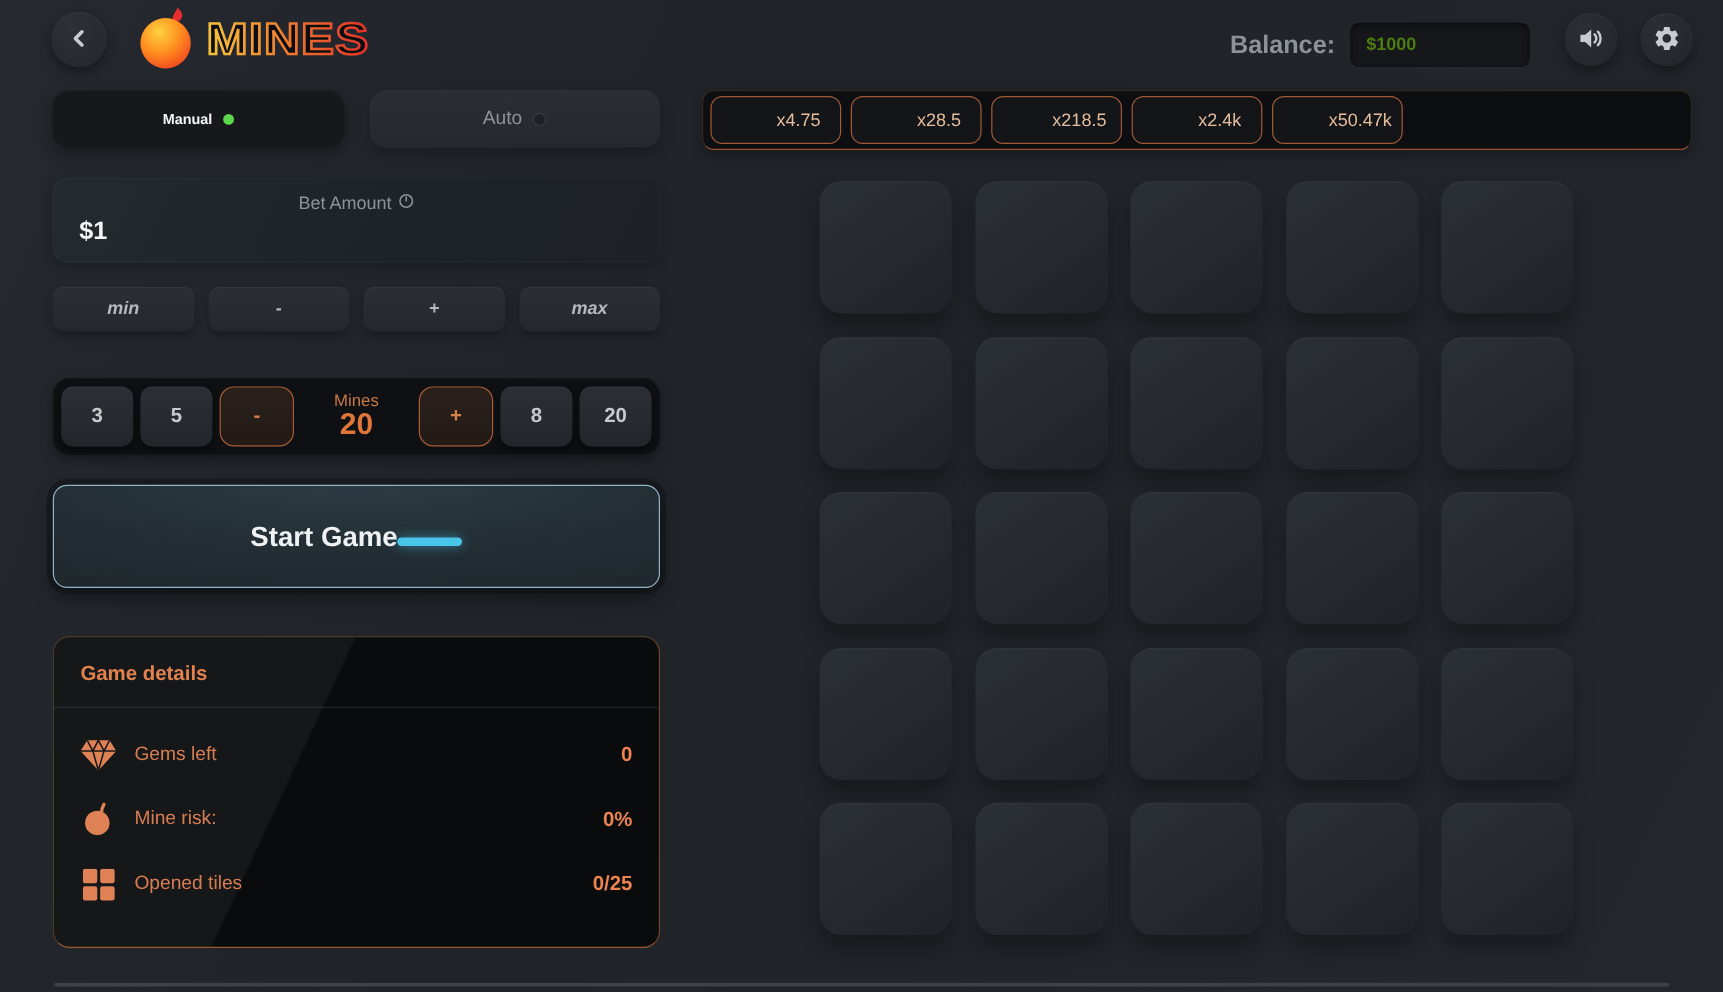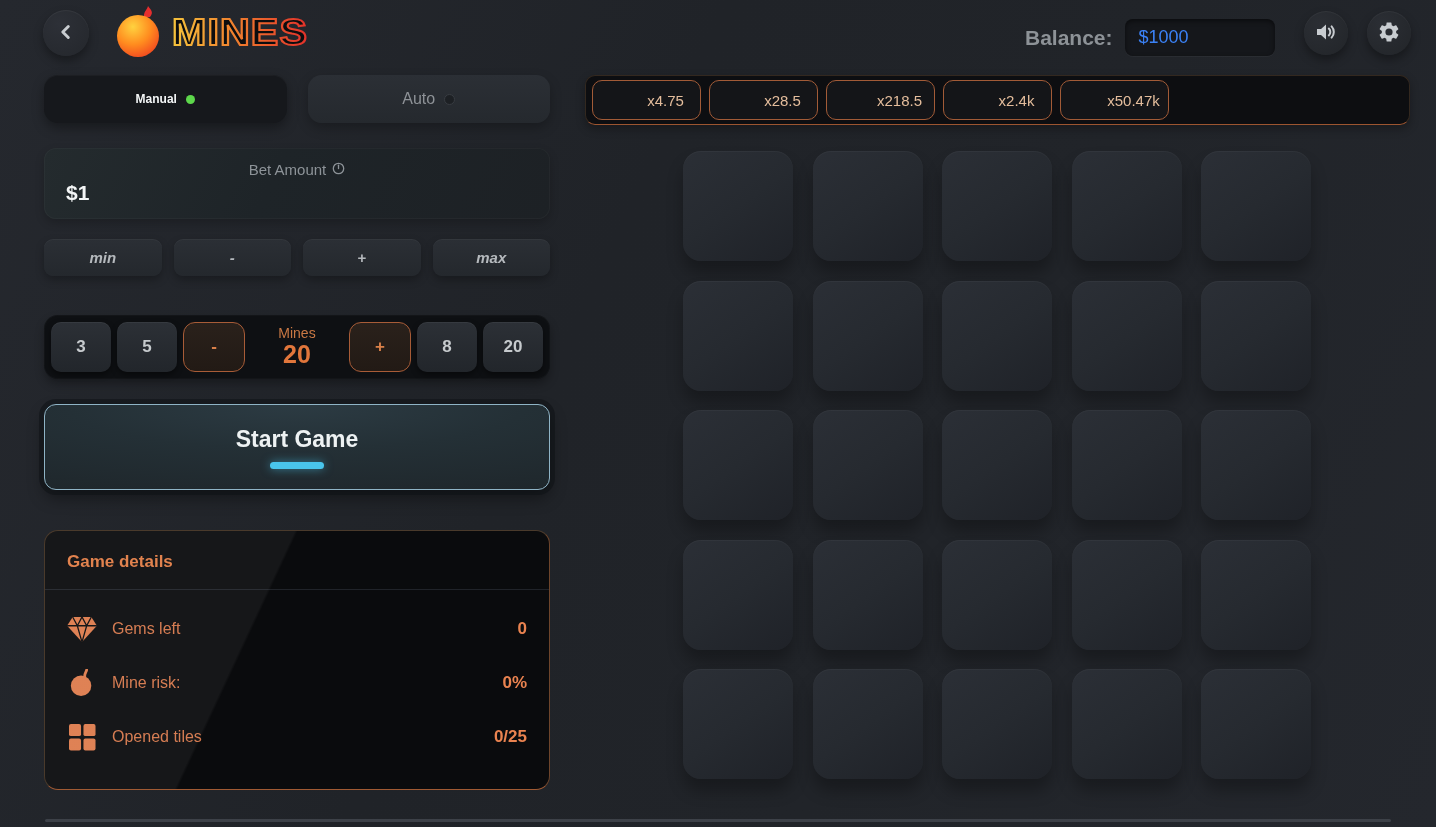--- a/index.html
+++ b/index.html
@@ -18,21 +18,21 @@
     display:flex; align-items:center; justify-content:center;
   }
   .logo { position:absolute; left:110px; top:4px; display:flex; align-items:center; }
   .balance-wrap { position:absolute; left:1025px; top:19px; display:flex; align-items:center; gap:12px; }
   .balance-label { color:#8d9297; font-size:21px; font-weight:bold; }
   .balance-box {
     width:150px; height:37px; border-radius:8px; background:#15171b;
     box-shadow:inset 0 2px 5px rgba(0,0,0,.5), 0 1px 0 rgba(255,255,255,.04);
     display:flex; align-items:center; padding-left:14px;
   }
-  .balance-box span { color:#3b82f6; font-size:18px; font-weight:normal; }
+  .balance-box span { color:#4d7c0f; font-size:15px; font-weight:bold; }
   .round-btn {
     position:absolute; top:11px; width:44px; height:44px; border-radius:50%;
     background:radial-gradient(circle at 35% 30%, #2b2e34, #222529);
     box-shadow:0 5px 10px rgba(0,0,0,.35), inset 0 1px 1px rgba(255,255,255,.05);
     display:flex; align-items:center; justify-content:center;
   }
   .sound-btn { left:1304px; }
   .gear-btn  { left:1367px; }
 
   
@@ -85,21 +85,21 @@
   }
   .mines-display { flex:1; text-align:center; line-height:1.1; }
   .mines-display .cap { color:#c97844; font-size:14px; }
   .mines-display .num { color:#e1763b; font-size:25px; font-weight:bold; }
 
   .start-btn {
     position:absolute; left:44px; top:404px; width:506px; height:86px; border-radius:12px;
     border:1.5px solid #8fb4c6;
     background:radial-gradient(130% 150% at 50% 0%, #2c3b43 0%, #243036 35%, #1c2226 100%);
     box-shadow:0 0 0 5px rgba(15,18,22,.55), 0 8px 16px rgba(0,0,0,.4);
-    display:flex; flex-direction:column; align-items:center; justify-content:center;
+    display:flex; flex-direction:row; align-items:center; justify-content:center;
   }
   .start-btn .label { color:#eef2f3; font-size:23px; font-weight:bold; }
   .start-bar { width:54px; height:7px; border-radius:4px; background:#49c5ec; margin-top:9px;
     box-shadow:0 0 10px rgba(73,197,236,.55); }
 
   .details {
     position:absolute; left:44px; top:530px; width:506px; height:260px; border-radius:14px;
     background:#0a0b0d; padding:21px 22px 0 22px; overflow:hidden;
     border:1px solid #4a3a2b; border-bottom-color:#a05a33; border-right-color:#6e452b;
   }

